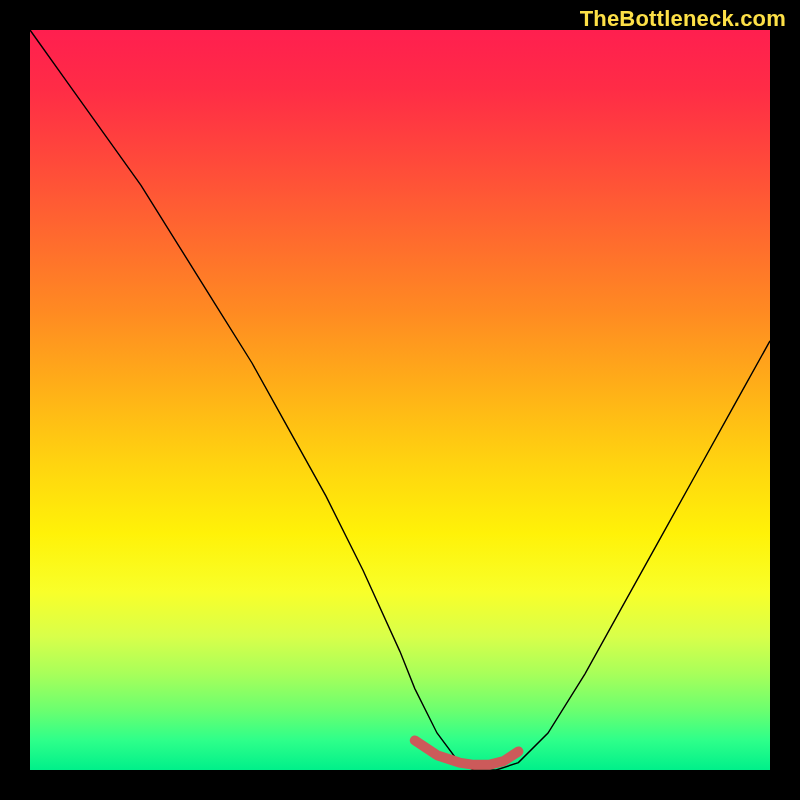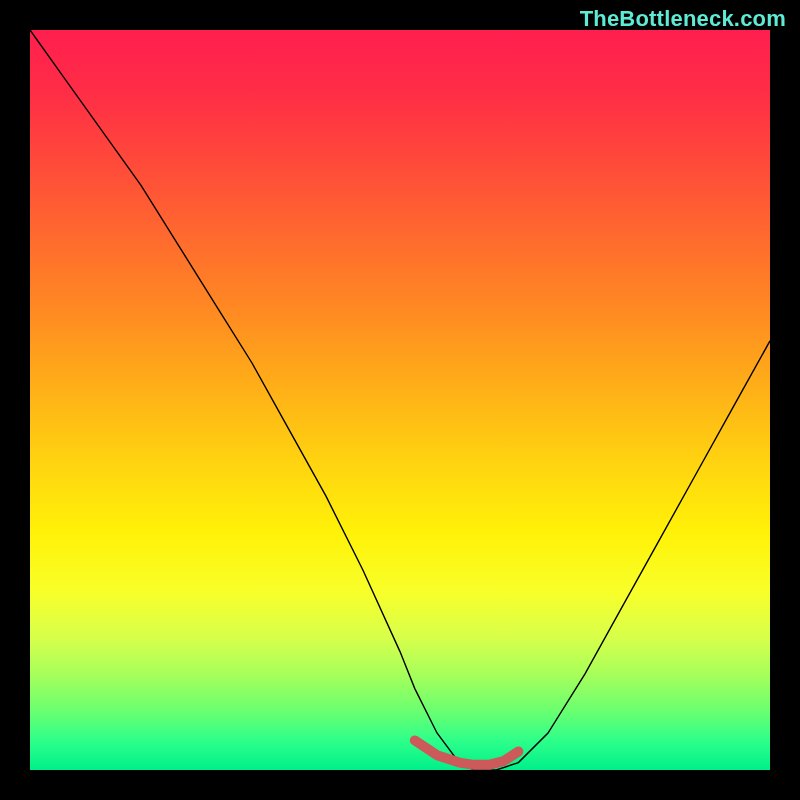--- a/index.html
+++ b/index.html
@@ -38,21 +38,21 @@
       #a8ff5a 87%,
       #6aff70 92%,
       #2eff8a 96%,
       #00f08a 100%
     );
   }
   .watermark {
     position: absolute;
     top: 6px;
     right: 14px;
-    color: #5eead4;
+    color: #fde047;
     font-size: 22px;
     font-weight: 600;
     font-family: Arial, Helvetica, sans-serif;
     letter-spacing: 0.2px;
     user-select: none;
   }
   svg.curve {
     position: absolute;
     left: 0;
     top: 0;

